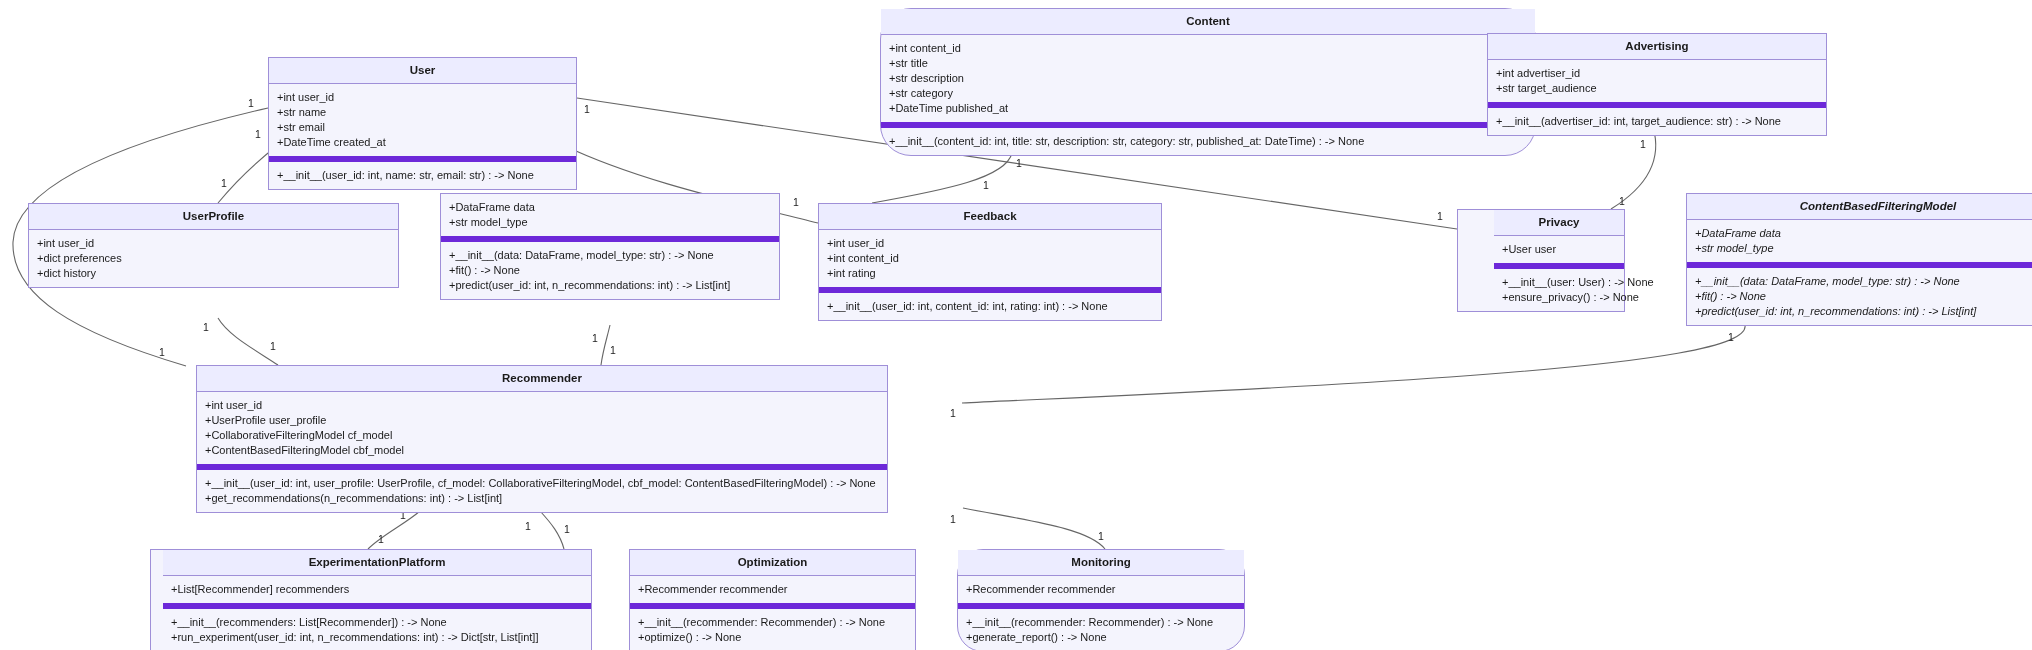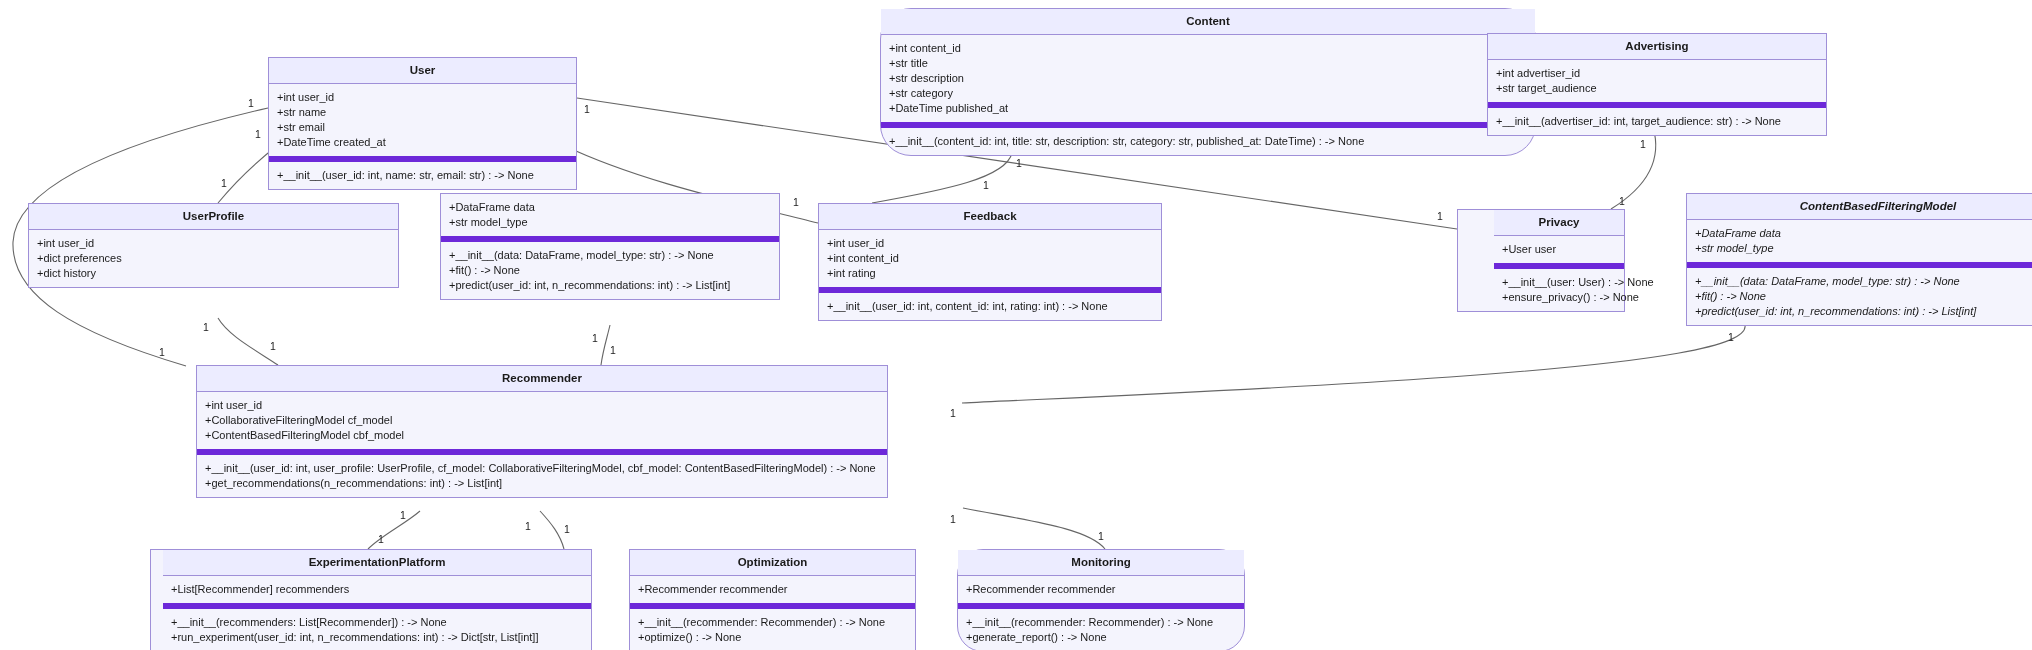--- a/index.html
+++ b/index.html
@@ -143,20 +143,21 @@
         <div class="compartment methods">
           <div class="member">+__init__(data: DataFrame, model_type: str) : -&gt; None</div>
           <div class="member">+fit() : -&gt; None</div>
           <div class="member">+predict(user_id: int, n_recommendations: int) : -&gt; List[int]</div>
         </div>
       </div>
       <div class="class-box" style="left: 183px; top: 365px; width: 692px; margin-left: 13px;">
         <div class="class-title">Recommender</div>
         <div class="compartment attrs">
           <div class="member">+int user_id</div>
+          <div class="member">+UserProfile user_profile</div>
           <div class="member">+CollaborativeFilteringModel cf_model</div>
           <div class="member">+ContentBasedFilteringModel cbf_model</div>
         </div>
         <div class="compartment methods">
           <div class="member">+__init__(user_id: int, user_profile: UserProfile, cf_model: CollaborativeFilteringModel, cbf_model: ContentBasedFilteringModel) : -&gt; None</div>
           <div class="member">+get_recommendations(n_recommendations: int) : -&gt; List[int]</div>
         </div>
       </div>
       <div class="class-box" style="left: 150px; top: 549px; width: 442px; padding-left: 12px;">
         <div class="class-title">ExperimentationPlatform</div>

